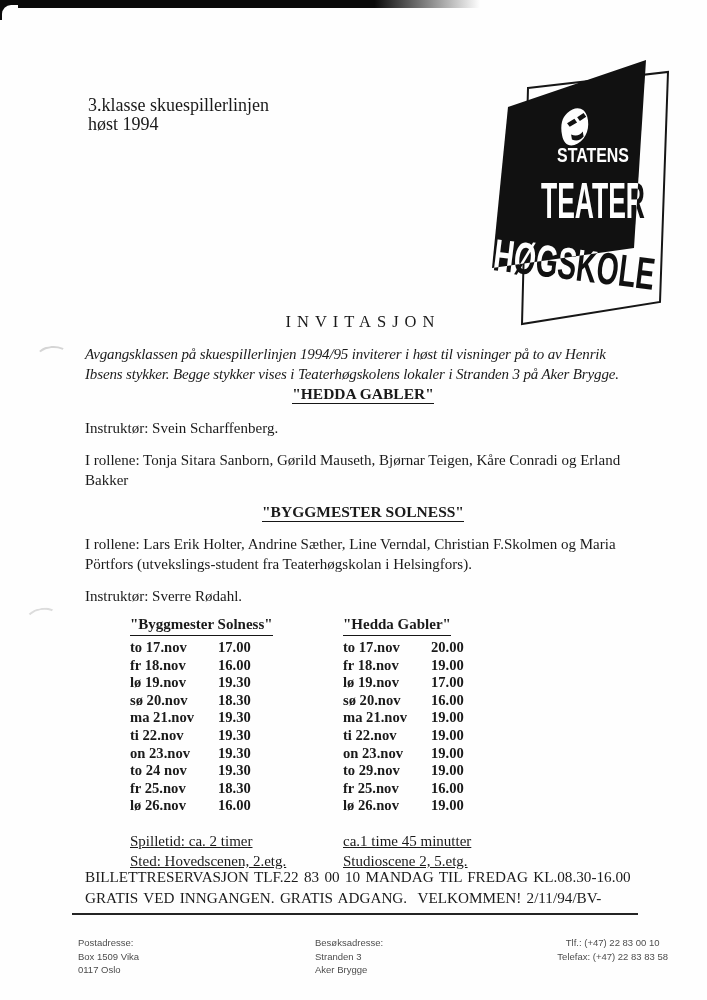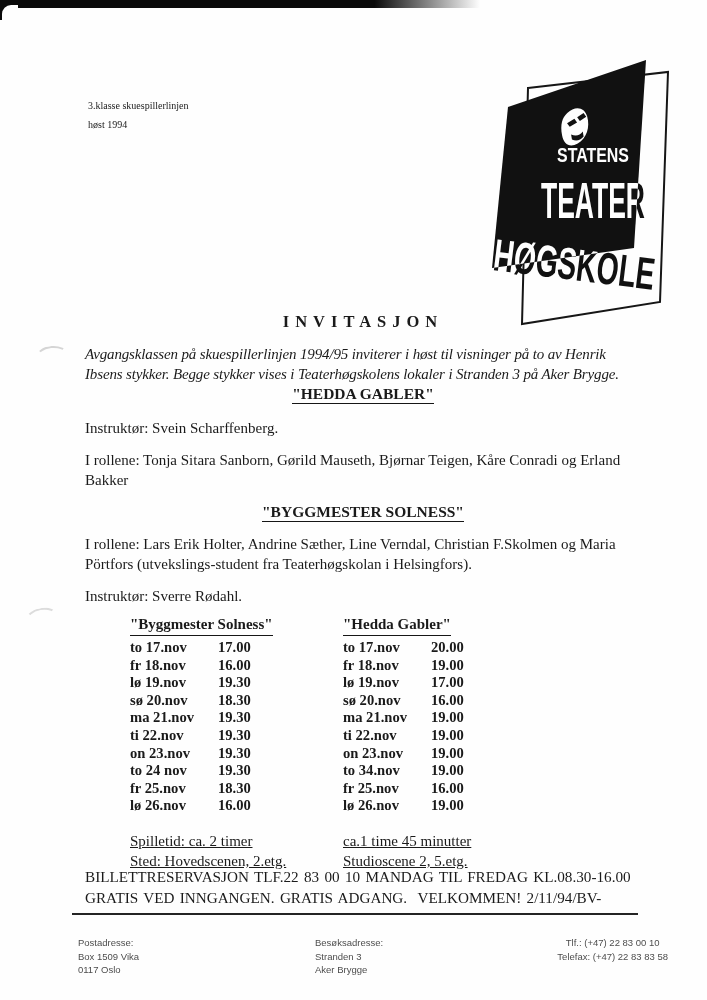--- a/index.html
+++ b/index.html
@@ -13,30 +13,30 @@
     background:linear-gradient(to right,#0a0a0a 0%,#0a0a0a 78%,rgba(10,10,10,0) 100%);}
   .scan-left{position:absolute;top:0;left:0;width:5px;height:20px;background:#0a0a0a;}
   .scan-corner{position:absolute;top:5px;left:2px;width:16px;height:16px;
     background:#fefefe;border-top-left-radius:9px;}
   .pencil-arc{position:absolute;width:28px;height:16px;border:2px solid #cccccc;
     border-color:#cccccc transparent transparent transparent;border-radius:50%;opacity:.8;}
   .arc1{left:36px;top:346px;transform:rotate(-6deg);}
   .arc2{left:26px;top:608px;transform:rotate(-10deg);border-top-color:#d4d4d4;}
 
   
-  .header-note{position:absolute;left:88px;top:96px;font-size:10px;line-height:19px;}
+  .header-note{position:absolute;left:88px;top:96px;font-size:18px;line-height:19px;}
 
   
   .logo{position:absolute;left:478px;top:52px;width:205px;height:292px;}
   .logo svg{display:block;}
   .lg-txt{font-family:"Liberation Sans", sans-serif;font-weight:bold;}
 
   
   .content{position:absolute;left:85px;top:312px;width:556px;font-size:15px;line-height:20px;}
-  .title-inv{text-align:center;font-weight:bold;font-size:16.5px;letter-spacing:6px;}
+  .title-inv{text-align:center;font-weight:normal;font-size:16.5px;letter-spacing:6px;}
   .intro{margin-top:12px;letter-spacing:-0.15px;font-style:italic;}
   .play-title{text-align:center;font-weight:bold;margin-top:0px;font-size:15.5px;}
   .play-title .ul{border-bottom:1.6px solid #161616;padding-bottom:1px;}
   .pt2{margin-top:12px;}
   .line{margin-top:12px;}
   .line .nm{font-weight:normal;}
   .instr1{margin-top:14px;}
 
   
   .tables{position:relative;margin-top:8px;height:252px;}
@@ -214,21 +214,21 @@
           </div>
         <div class="trow">
             <span class="day">ti 22.nov</span>
             <span class="tm">19.00</span>
           </div>
         <div class="trow">
             <span class="day">on 23.nov</span>
             <span class="tm">19.00</span>
           </div>
         <div class="trow">
-            <span class="day">to 34.nov</span>
+            <span class="day">to 29.nov</span>
             <span class="tm">19.00</span>
           </div>
         <div class="trow">
             <span class="day">fr 25.nov</span>
             <span class="tm">16.00</span>
           </div>
         <div class="trow">
             <span class="day">lø 26.nov</span>
             <span class="tm">19.00</span>
           </div>

